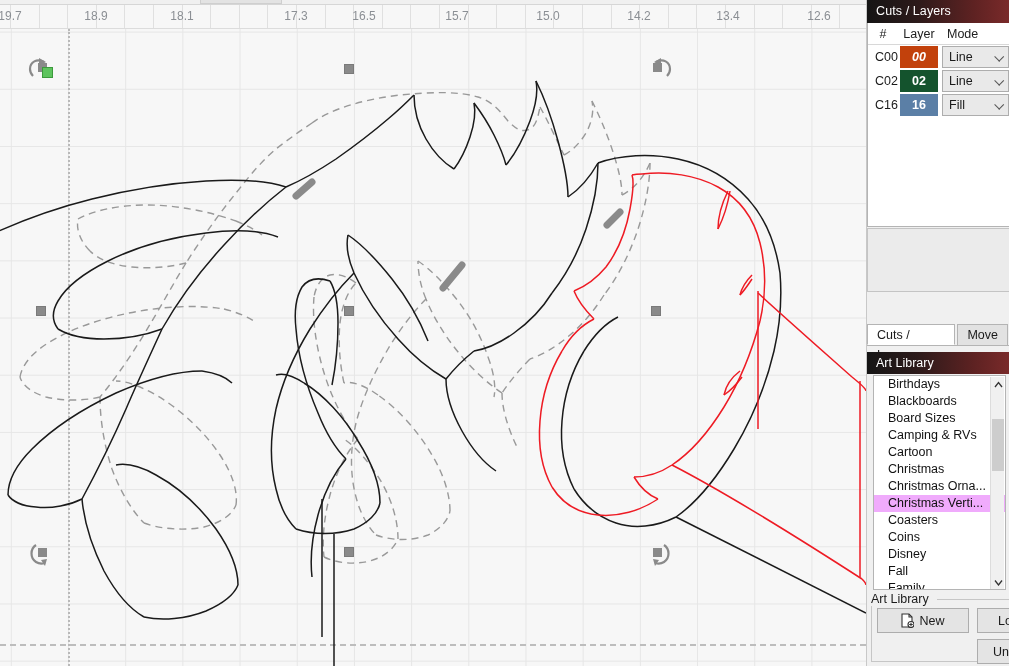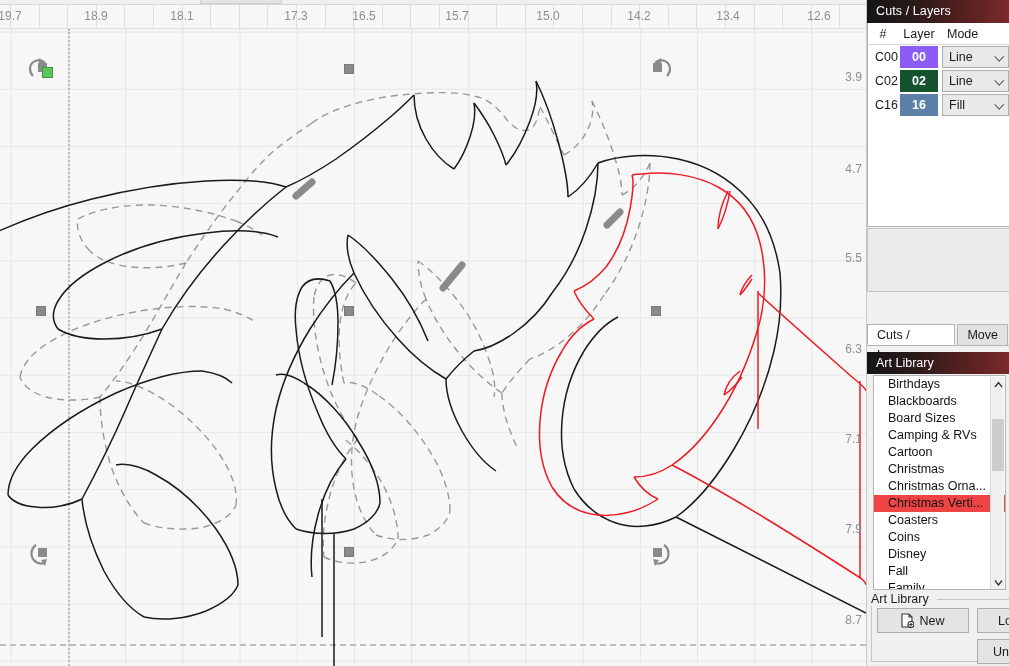--- a/index.html
+++ b/index.html
@@ -154,21 +154,21 @@
     color: #ffffff; font-size: 12.5px; padding-left: 9px;
   }
   .artlib-list {
     position: absolute; left: 6px; top: 375px; width: 133px; height: 215px;
     background: #ffffff; border: 1px solid #b4b4b4; overflow: hidden;
   }
   .al-item {
     height: 17px; line-height: 17px; padding-left: 14px; font-size: 12.5px;
     color: #111; white-space: nowrap;
   }
-  .al-item.sel { background: #ef4444; }
+  .al-item.sel { background: #f0abfc; }
   .al-scroll {
     position: absolute; right: 1px; top: 1px; width: 14px; height: 213px;
     background: #f0f0f0; border-left: 1px solid #dcdcdc;
   }
   .al-arrow {
     position: absolute; left: 0; width: 14px; height: 15px;
     display: flex; align-items: center; justify-content: center;
   }
   .al-arrow.up { top: 0; } .al-arrow.dn { bottom: 0; }
   .al-thumb {
@@ -427,44 +427,35 @@
 
     <svg width="866" height="637" class="art-svg" style="pointer-events:none;">
       <g stroke="#8a8a8a" stroke-width="7" stroke-linecap="round">
         <line x1="296" y1="167" x2="312" y2="153"></line>
         <line x1="607" y1="196" x2="620" y2="183"></line>
         <line x1="443" y1="259" x2="462" y2="236"></line>
       </g>
     </svg>
   </div>
 
-  <div class="ruler-right" id="rulerRight">
-      <div class="lbl" style="top: 48px;">3.9</div>
-      <div class="lbl" style="top: 140px;">4.7</div>
-      <div class="lbl" style="top: 229px;">5.5</div>
-      <div class="lbl" style="top: 320px;">6.3</div>
-      <div class="lbl" style="top: 410px;">7.1</div>
-      <div class="lbl" style="top: 500px;">7.9</div>
-      <div class="lbl" style="top: 591px;">8.7</div>
-    </div>
 
   <div class="dock">
 
     <div class="panel-title">Cuts / Layers</div>
 
     <div class="cuts-wrap">
       <div class="cuts-head">
         <div class="c-hash">#</div>
         <div class="c-layer">Layer</div>
         <div class="c-mode">Mode</div>
       </div>
 
       <div class="cut-row">
         <div class="c-hash">C00</div>
-        <div class="c-swatch" style="background:#8b5cf6;color:#ffffff;">00</div>
+        <div class="c-swatch" style="background:#c2410c;color:#ffffff;font-style:italic;">00</div>
         <div class="c-mode">
           <div class="mode-sel">
             <span>Line</span>
             <span class="chev"></span>
           </div>
         </div>
       </div>
 
       <div class="cut-row">
         <div class="c-hash">C02</div>

